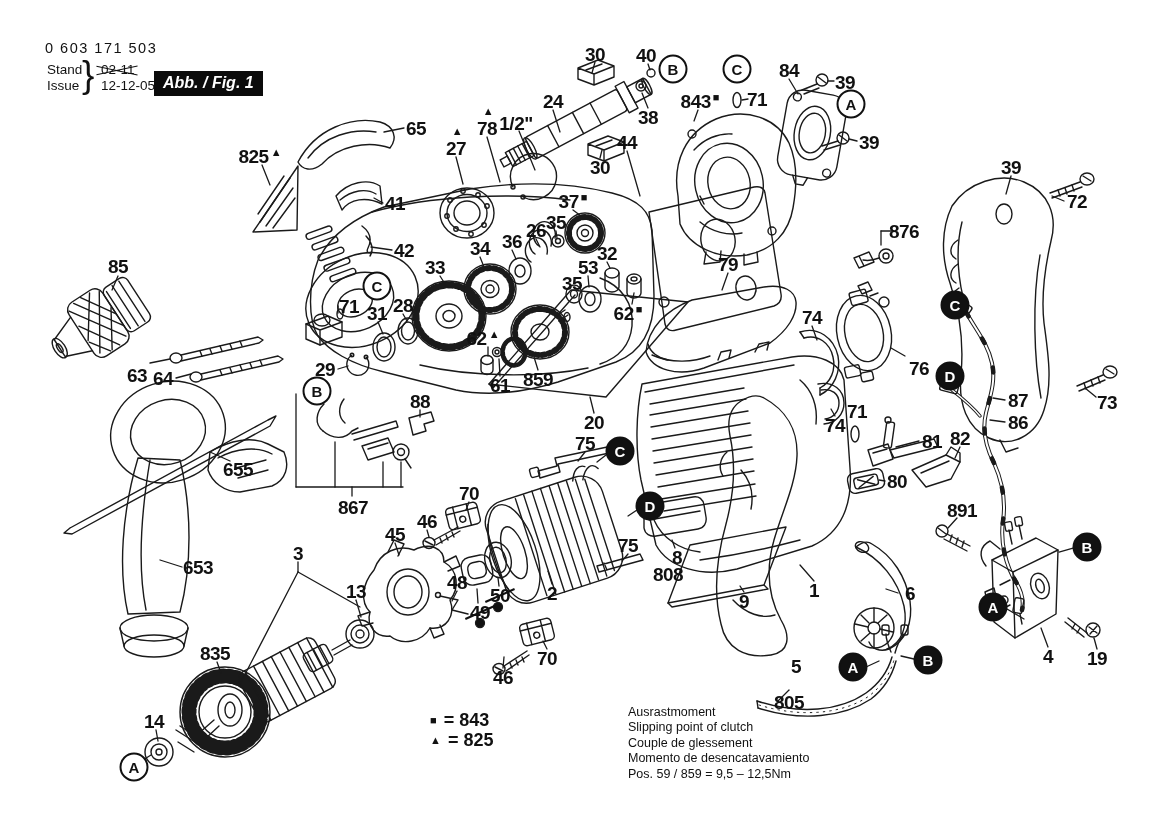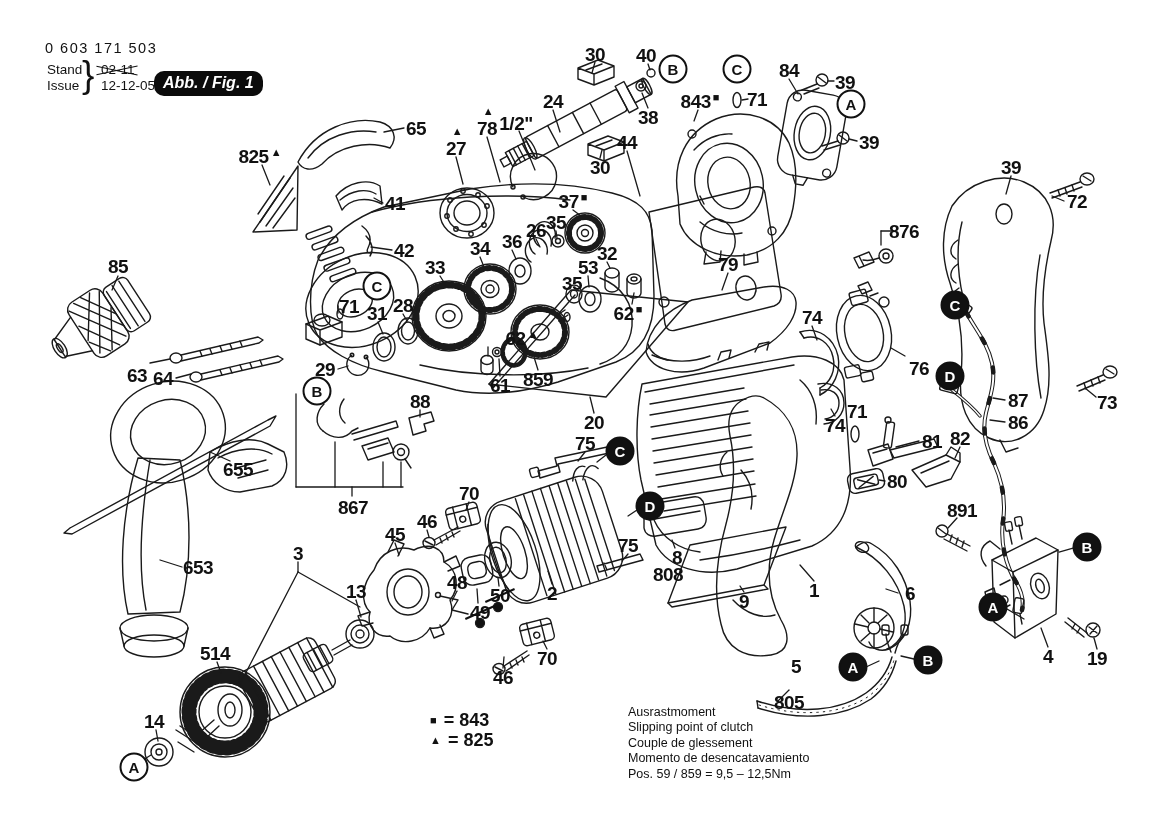--- a/index.html
+++ b/index.html
@@ -21,21 +21,21 @@
   .hdr{position:absolute;white-space:nowrap;}
   #part-number{left:45px;top:40px;font-size:14.5px;letter-spacing:1.5px;}
   #stand-issue{left:47px;top:62px;font-size:13.5px;line-height:16px;}
   #brace{left:82px;top:54px;font-size:37px;font-weight:200;}
   #stand-vals{left:101px;top:62px;font-size:13.5px;line-height:16px;}
   .xwrap{position:relative;display:inline-block;}
   .xwrap::before,.xwrap::after{content:"";position:absolute;left:-5px;right:-3px;top:50%;border-top:1.5px solid #111;}
   .xwrap::before{transform:rotate(12deg);}
   .xwrap::after{transform:rotate(-12deg);}
   #fig-box{left:154px;top:71px;background:#0b0b0b;color:#fff;font-weight:bold;font-style:italic;
-           font-size:16px;padding:3px 9px 4px 9px;border-radius:10px;}
+           font-size:16px;padding:3px 9px 4px 9px;}
   .legend-big{position:absolute;font-weight:bold;font-size:18px;line-height:17px;}
   .legend-big .sym{font-size:11px;margin-right:7px;vertical-align:2px;}
   #legend-dot{position:absolute;left:541px;top:713px;font-weight:bold;font-size:13.5px;line-height:14.5px;}
   #legend-dot .sym{font-size:10px;margin-right:4px;vertical-align:1px;}
   #legend-dot .ind{margin-left:27px;}
   #legend-clutch{position:absolute;left:628px;top:705px;font-size:12.5px;line-height:15.4px;font-weight:normal;}
   #footer-right{position:absolute;left:981px;top:720px;font-size:12.5px;line-height:15.6px;font-weight:normal;}
 </style>
 </head>
 <body>
@@ -649,21 +649,21 @@
       <div class="plabel" style="left: 588px; top: 267px;"><span class="ptext">53</span></div>
       <div class="plabel" style="left: 607px; top: 253px;"><span class="ptext">32</span></div>
       <div class="plabel" style="left: 572px; top: 283px;"><span class="ptext">35</span></div>
       <div class="plabel" style="left: 628px; top: 313px;"><span class="ptext">62</span><span class="marker after">■</span></div>
       <div class="plabel" style="left: 728px; top: 264px;"><span class="ptext">79</span></div>
       <div class="plabel" style="left: 349px; top: 306px;"><span class="ptext">71</span></div>
       <div class="plabel" style="left: 377px; top: 313px;"><span class="ptext">31</span></div>
       <div class="plabel" style="left: 403px; top: 305px;"><span class="ptext">28</span></div>
       <div class="plabel" style="left: 904px; top: 231px;"><span class="ptext">876</span></div>
       <div class="plabel" style="left: 812px; top: 317px;"><span class="ptext">74</span></div>
-      <div class="plabel" style="left: 483px; top: 338px; margin-left: 39px;"><span class="ptext">62</span><span class="marker after">▲</span></div>
+      <div class="plabel" style="left: 483px; top: 338px;"><span class="ptext">62</span><span class="marker after">▲</span></div>
       <div class="plabel" style="left: 325px; top: 369px;"><span class="ptext">29</span></div>
       <div class="plabel" style="left: 137px; top: 363px; margin-top: 12px;"><span class="ptext">63</span></div>
       <div class="plabel" style="left: 163px; top: 378px;"><span class="ptext">64</span></div>
       <div class="plabel" style="left: 500px; top: 385px; text-align: center;"><span class="ptext">61</span></div>
       <div class="plabel" style="left: 538px; top: 379px;"><span class="ptext">859</span></div>
       <div class="plabel" style="left: 919px; top: 356px; margin-top: 12px;"><span class="ptext">76</span></div>
       <div class="plabel" style="left: 594px; top: 422px;"><span class="ptext">20</span></div>
       <div class="plabel" style="left: 420px; top: 401px;"><span class="ptext">88</span></div>
       <div class="plabel" style="left: 857px; top: 411px;"><span class="ptext">71</span></div>
       <div class="plabel" style="left: 1018px; top: 400px;"><span class="ptext">87</span></div>
@@ -685,21 +685,21 @@
       <div class="plabel" style="left: 628px; top: 545px;"><span class="ptext">75</span></div>
       <div class="plabel" style="left: 677px; top: 557px;"><span class="ptext">8</span></div>
       <div class="plabel" style="left: 668px; top: 574px;"><span class="ptext">808</span></div>
       <div class="plabel" style="left: 552px; top: 593px;"><span class="ptext">2</span></div>
       <div class="plabel" style="left: 744px; top: 601px;"><span class="ptext">9</span></div>
       <div class="plabel" style="left: 814px; top: 590px;"><span class="ptext">1</span></div>
       <div class="plabel" style="left: 910px; top: 593px;"><span class="ptext">6</span></div>
       <div class="plabel" style="left: 457px; top: 582px;"><span class="ptext">48</span></div>
       <div class="plabel struck" style="left: 500px; top: 595px;"><span class="ptext">50</span></div>
       <div class="plabel struck" style="left: 480px; top: 612px;"><span class="ptext">49</span></div>
-      <div class="plabel" style="left: 215px; top: 653px;"><span class="ptext">514</span></div>
+      <div class="plabel" style="left: 215px; top: 653px;"><span class="ptext">835</span></div>
       <div class="plabel" style="left: 547px; top: 658px;"><span class="ptext">70</span></div>
       <div class="plabel" style="left: 503px; top: 677px;"><span class="ptext">46</span></div>
       <div class="plabel" style="left: 1048px; top: 656px;"><span class="ptext">4</span></div>
       <div class="plabel" style="left: 1097px; top: 658px;"><span class="ptext">19</span></div>
       <div class="plabel" style="left: 154px; top: 721px;"><span class="ptext">14</span></div>
       <div class="plabel" style="left: 796px; top: 666px;"><span class="ptext">5</span></div>
       <div class="plabel" style="left: 789px; top: 702px;"><span class="ptext">805</span></div>
       <div class="plabel" style="left: 1107px; top: 402px;"><span class="ptext">73</span></div>
       <div class="callout" style="left: 673px; top: 69px;">B</div>
       <div class="callout" style="left: 737px; top: 69px;">C</div>

